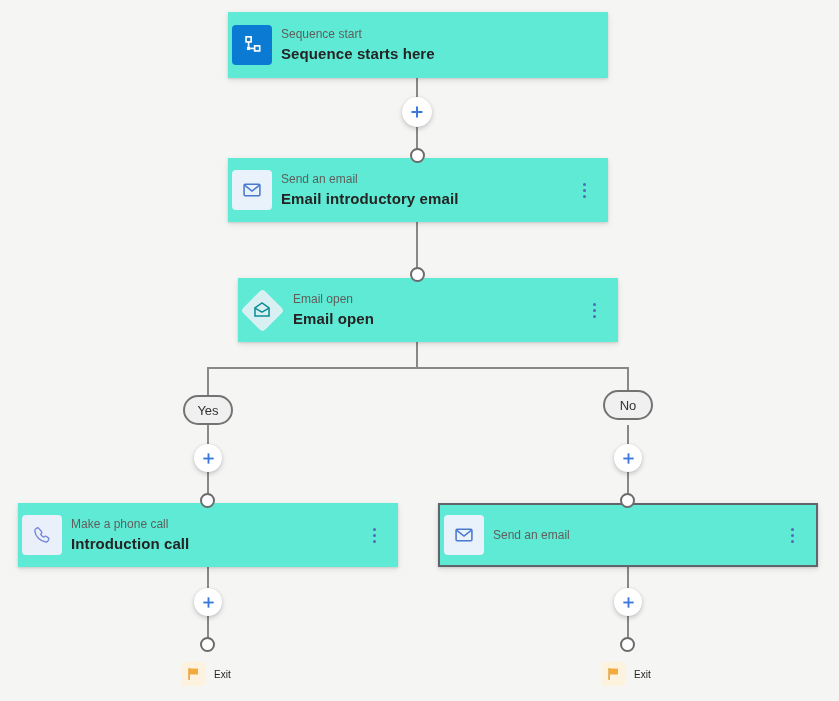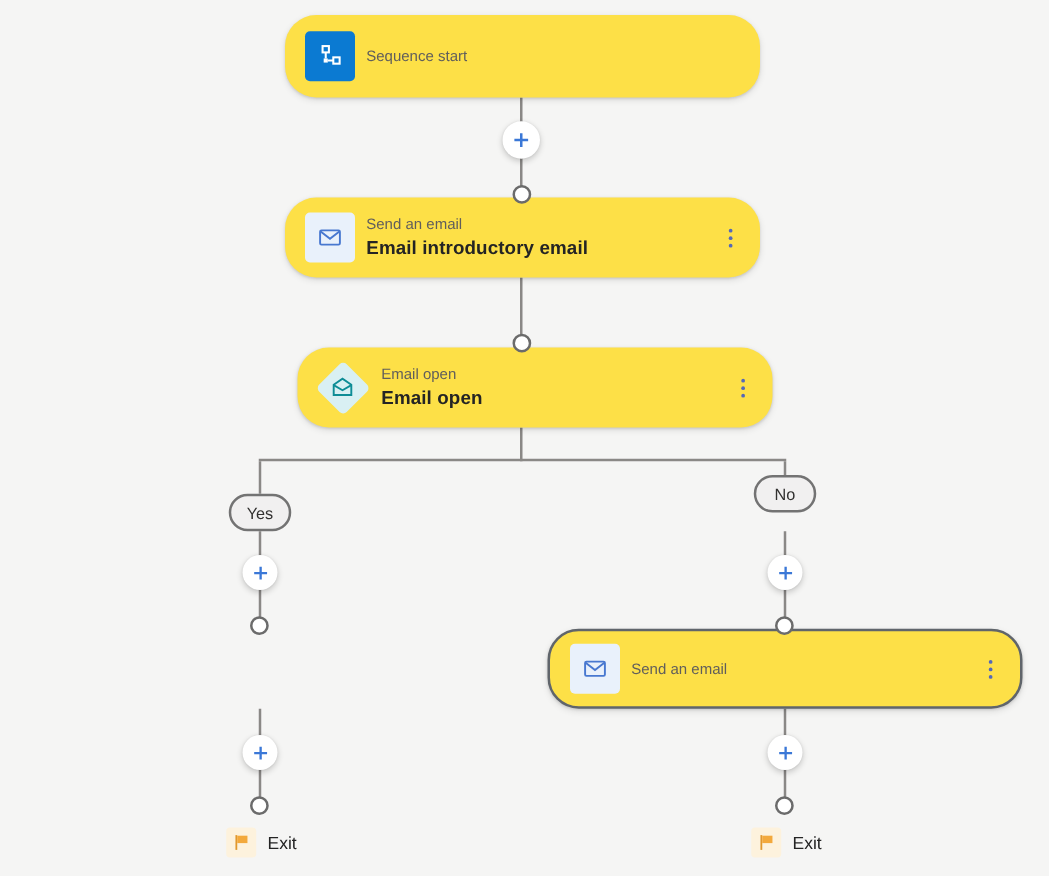--- a/index.html
+++ b/index.html
@@ -15,24 +15,24 @@
          background:#ffffff; border:2px solid #6b6b6b; z-index:5; }
 
   
   .plus { position:absolute; border:none; border-radius:50%; background:#ffffff;
           box-shadow:0 2px 5px rgba(0,0,0,.20), 0 0 2px rgba(0,0,0,.08);
           display:flex; align-items:center; justify-content:center;
           cursor:pointer; z-index:4; padding:0; }
   .plus svg { display:block; }
 
   
-  .card { position:absolute; width:380px; background:#fde047;
+  .card { position:absolute; width:380px; background:#5eead4;
           box-shadow:0 1px 2px rgba(0,0,0,.10), 0 2px 6px rgba(0,0,0,.11);
-          display:flex; align-items:center; padding:0 20px 0 16px; z-index:3;
-          cursor:pointer;border-radius:25px; }
+          display:flex; align-items:center; padding:0 20px 0 4px; z-index:3;
+          cursor:pointer; }
   .card.selected { border:2px solid #60656b; }
   .icon-sq { width:40px; height:40px; border-radius:4px; flex:0 0 auto;
              display:flex; align-items:center; justify-content:center; }
   .icon-sq.brand { background:#0b7ad2; }
   .icon-sq.email { background:#e9f1fb; }
   .icon-sq.phone { background:#e9f0f9; }
   .icon-diamond { width:44px; height:44px; position:relative; flex:0 0 auto;
                   display:flex; align-items:center; justify-content:center; margin-left:-2px; }
   .icon-diamond .dshape { position:absolute; width:31px; height:31px; left:6.5px; top:6.5px;
                   background:#d9f0f3; border-radius:4px; transform:rotate(45deg); }
@@ -47,21 +47,21 @@
   
   .pill { position:absolute; width:50px; height:30px; background:#f1f0f0;
           border:2px solid #737373; border-radius:15px; z-index:3;
           display:flex; align-items:center; justify-content:center;
           font-size:13px; color:#323130; }
 
   
   .exit { position:absolute; display:flex; align-items:center; z-index:3; }
   .flagbox { width:24px; height:24px; border-radius:3px; background:#fdf2dd;
              display:flex; align-items:center; justify-content:center; }
-  .exit-lbl { font-size:14px; color:#242424; margin-left:9px; }
+  .exit-lbl { font-size:10px; color:#242424; margin-left:9px; }
 </style>
 </head>
 <body>
 
 <div class="canvas">
 
   <div class="vline" style="left:416px;top:78px;height:80px"></div>
   <div class="vline" style="left:416px;top:222px;height:56px"></div>
   <div class="vline" style="left:416px;top:342px;height:27px"></div>
   <div class="hline" style="left:207px;top:367px;width:422px"></div>
@@ -77,20 +77,21 @@
       <svg width="22" height="22" viewBox="0 0 20 20" fill="none" stroke="#ffffff" stroke-width="1.5">
         <rect x="4.6" y="2.6" width="4.6" height="4.6"></rect>
         <line x1="6.9" y1="7.2" x2="6.9" y2="11.6"></line>
         <rect x="5.4" y="11.6" width="3" height="3" fill="#ffffff" stroke="none"></rect>
         <line x1="8.4" y1="13.1" x2="12.4" y2="13.1"></line>
         <rect x="12.4" y="10.8" width="4.6" height="4.6"></rect>
       </svg>
     </div>
     <div class="txt">
       <span class="lbl">Sequence start</span>
+      <span class="ttl">Sequence starts here</span>
     </div>
   </div>
 
   <button class="plus" style="left:402px;top:97px;width:30px;height:30px">
     <svg width="16" height="16" viewBox="0 0 16 16">
       <line x1="8" y1="2.5" x2="8" y2="13.5" stroke="#3b78d7" stroke-width="2"></line>
       <line x1="2.5" y1="8" x2="13.5" y2="8" stroke="#3b78d7" stroke-width="2"></line>
     </svg>
   </button>
   <div class="dot" style="left:410px;top:148px"></div>
@@ -130,40 +131,56 @@
     <div class="menu">
         <i></i>
         <i></i>
         <i></i>
       </div>
   </div>
 
   <div class="pill" style="left:183px;top:395px">
     <span>Yes</span>
   </div>
-  <div class="pill" style="left:603px;top:380px">
+  <div class="pill" style="left:603px;top:390px">
     <span>No</span>
   </div>
 
   <button class="plus" style="left:194px;top:444px;width:28px;height:28px">
     <svg width="15" height="15" viewBox="0 0 16 16">
       <line x1="8" y1="2.5" x2="8" y2="13.5" stroke="#3b78d7" stroke-width="2"></line>
       <line x1="2.5" y1="8" x2="13.5" y2="8" stroke="#3b78d7" stroke-width="2"></line>
     </svg>
   </button>
   <button class="plus" style="left:614px;top:444px;width:28px;height:28px">
     <svg width="15" height="15" viewBox="0 0 16 16">
       <line x1="8" y1="2.5" x2="8" y2="13.5" stroke="#3b78d7" stroke-width="2"></line>
       <line x1="2.5" y1="8" x2="13.5" y2="8" stroke="#3b78d7" stroke-width="2"></line>
     </svg>
   </button>
 
   <div class="dot" style="left:200px;top:493px"></div>
   <div class="dot" style="left:620px;top:493px"></div>
 
+  <div class="card" style="left:18px;top:503px;height:64px">
+    <div class="icon-sq phone">
+      <svg width="21" height="21" viewBox="0 0 20 20" fill="none" stroke="#7486dc" stroke-width="1.3">
+        <path d="M6.49 3.27c-.46-.6-1.32-.72-1.94-.29l-1.1.77c-.6.42-.93 1.13-.83 1.86.34 2.62 1.52 5.1 3.48 7.06a11.4 11.4 0 0 0 7.06 3.48c.73.1 1.44-.23 1.86-.83l.77-1.1c.43-.62.3-1.48-.3-1.94l-1.7-1.3a1.5 1.5 0 0 0-1.9.05l-.74.65a9.7 9.7 0 0 1-2.84-2.84l.65-.74c.5-.52.52-1.3.05-1.9L6.49 3.27Z"></path>
+      </svg>
+    </div>
+    <div class="txt">
+      <span class="lbl">Make a phone call</span>
+      <span class="ttl">Introduction call</span>
+    </div>
+    <div class="menu">
+        <i></i>
+        <i></i>
+        <i></i>
+      </div>
+  </div>
 
   <div class="card selected" style="left:438px;top:503px;height:64px">
     <div class="icon-sq email">
       <svg width="22" height="22" viewBox="0 0 20 20" fill="none" stroke="#4878d0" stroke-width="1.4">
         <rect x="2.8" y="4.8" width="14.4" height="10.4" rx="1"></rect>
         <path d="M3.2 5.6 L10 11 L16.8 5.6"></path>
       </svg>
     </div>
     <div class="txt">
       <span class="lbl">Send an email</span>

